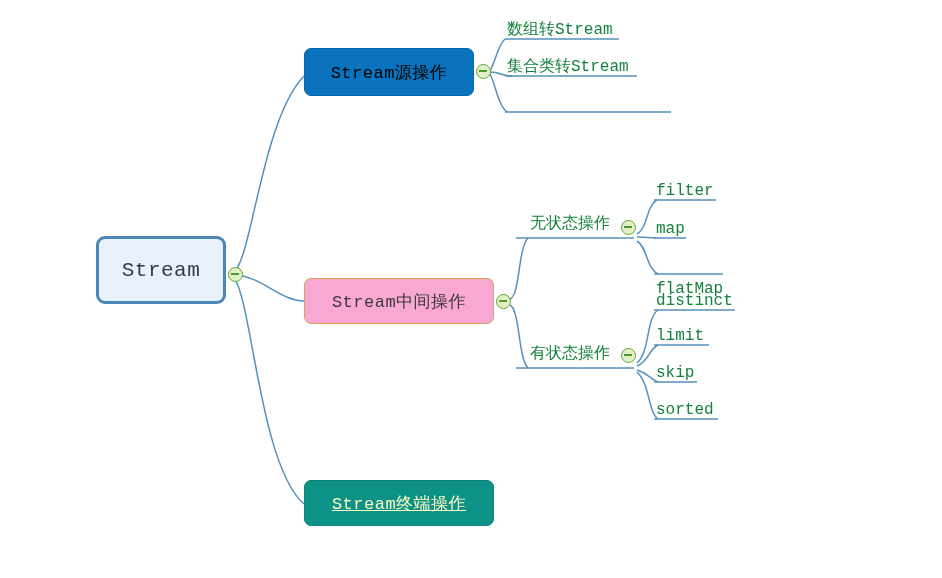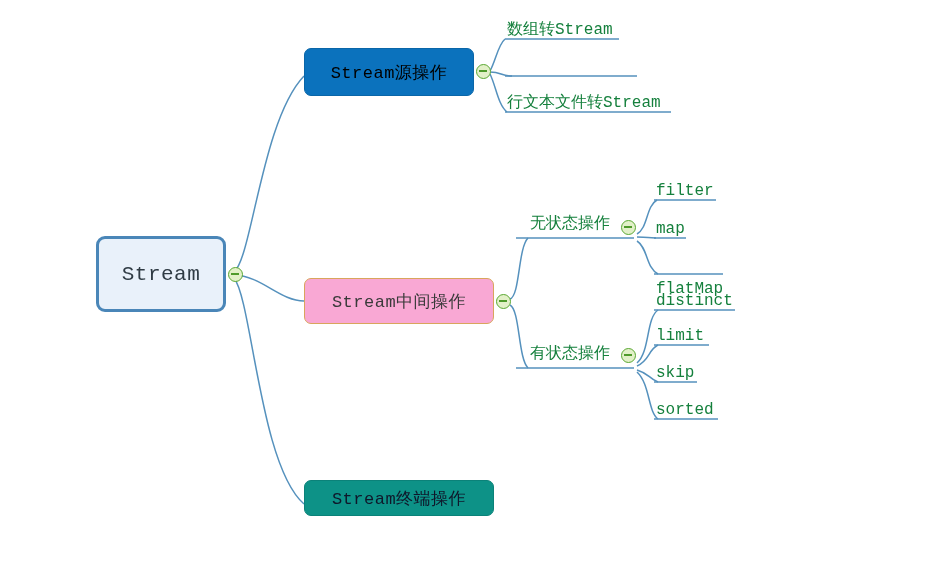--- a/index.html
+++ b/index.html
@@ -34,21 +34,21 @@
     box-sizing: border-box;
     display: flex;
     align-items: center;
     justify-content: center;
     white-space: nowrap;
     font-family: "Liberation Mono", "DejaVu Sans Mono", monospace;
     letter-spacing: 0.5px;
   }
   .node-root {
     left: 96px; top: 236px;
-    width: 130px; height: 76px;
+    width: 130px; height: 68px;
     background: #e9f1fa;
     border: 3px solid #4a86b8;
     border-radius: 9px;
     color: #2f3b44;
     font-size: 21px;
   }
   .node-source {
     left: 304px; top: 48px;
     width: 170px; height: 48px;
     background: #0b72bd;
@@ -61,26 +61,27 @@
     left: 304px; top: 278px;
     width: 190px; height: 46px;
     background: #f9a8d4;
     border: 1px solid #d9a55c;
     border-radius: 7px;
     color: #3a3a3a;
     font-size: 17px;
   }
   .node-terminal {
     left: 304px; top: 480px;
-    width: 190px; height: 36px;
+    width: 190px; height: 46px;
     background: #0d9287;
     border: 1px solid #0b8279;
     border-radius: 7px;
-    color: #0f172a;
+    color: #fef9c3;
     font-size: 17px;
+    text-decoration: underline;
   }
 
   
   .leaf {
     position: absolute;
     white-space: nowrap;
     color: #15803d;
     font-family: "Liberation Mono", "DejaVu Sans Mono", monospace;
     font-size: 16px;
     line-height: 20px;
@@ -166,21 +167,21 @@
 
   <div class="node-box node-middle">
     <span>Stream中间操作</span>
   </div>
 
   <div class="node-box node-terminal">
     <span>Stream终端操作</span>
   </div>
 
   <div class="leaf cjk" style="left:507px; top:20px;">数组转Stream</div>
-  <div class="leaf cjk" style="left:507px; top:93px;">行文本文件转Stream</div>
+  <div class="leaf cjk" style="left:507px; top:57px;">集合类转Stream</div>
 
   <div class="leaf cjk" style="left:530px; top:214px;">无状态操作</div>
   <div class="leaf cjk" style="left:530px; top:344px;">有状态操作</div>
 
   <div class="leaf" style="left:656px; top:181px;">filter</div>
   <div class="leaf" style="left:656px; top:219px;">map</div>
   <div class="leaf" style="left:656px; top:255px;margin-top:24px;">flatMap</div>
 
   <div class="leaf" style="left:656px; top:291px;">distinct</div>
   <div class="leaf" style="left:656px; top:326px;">limit</div>

